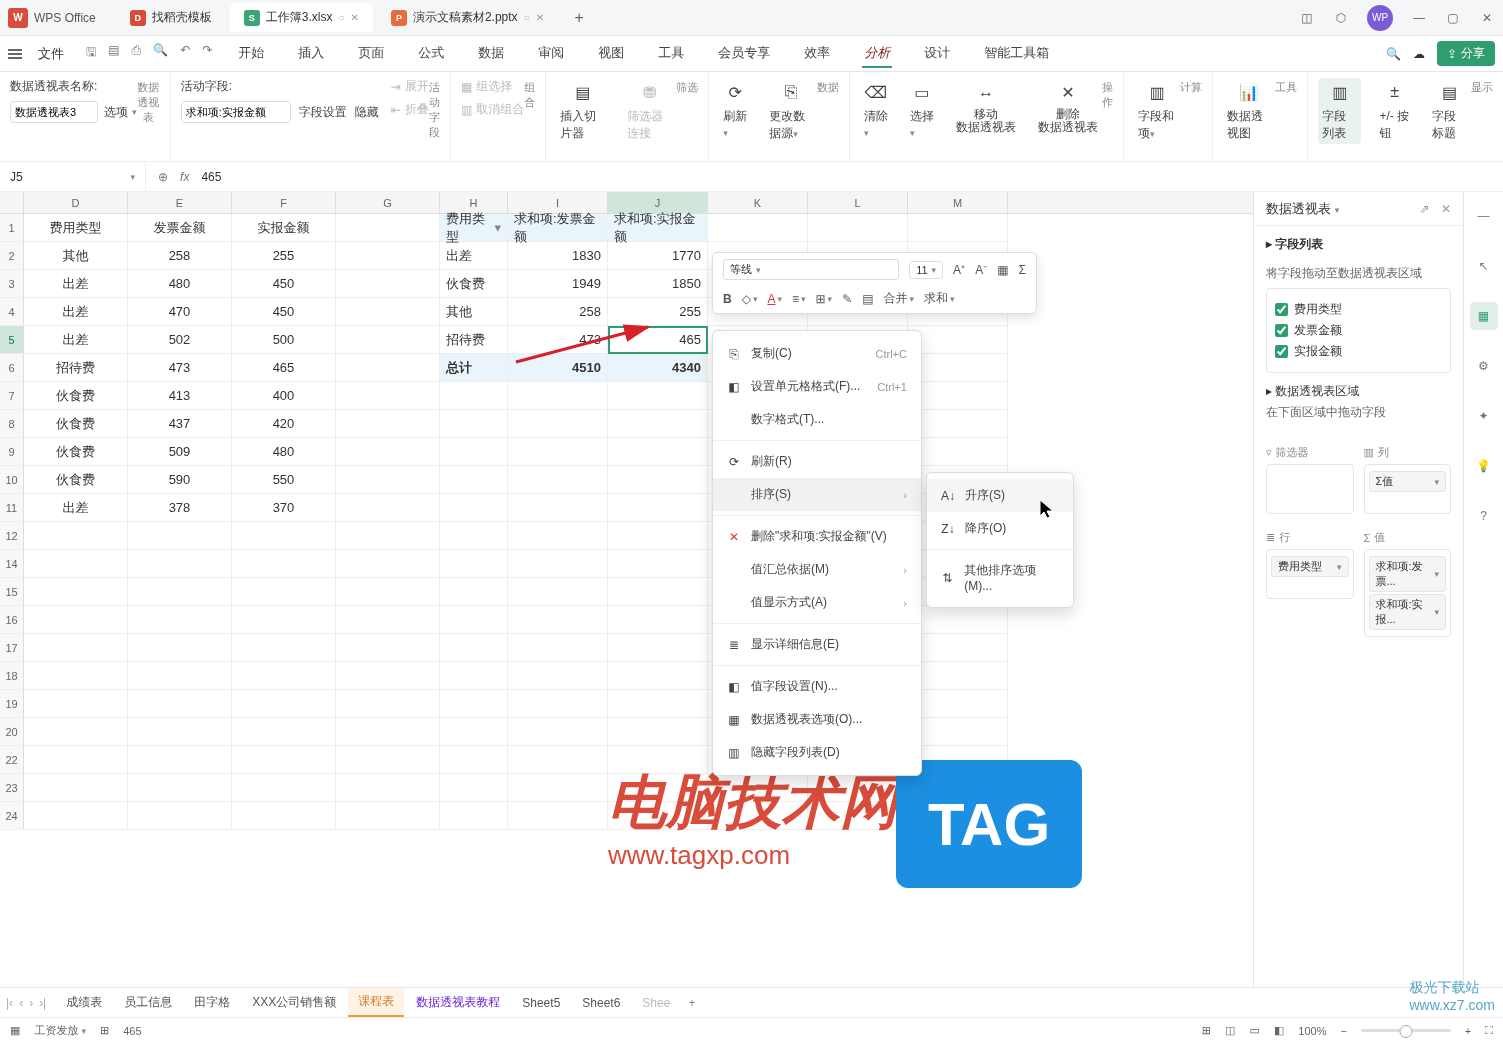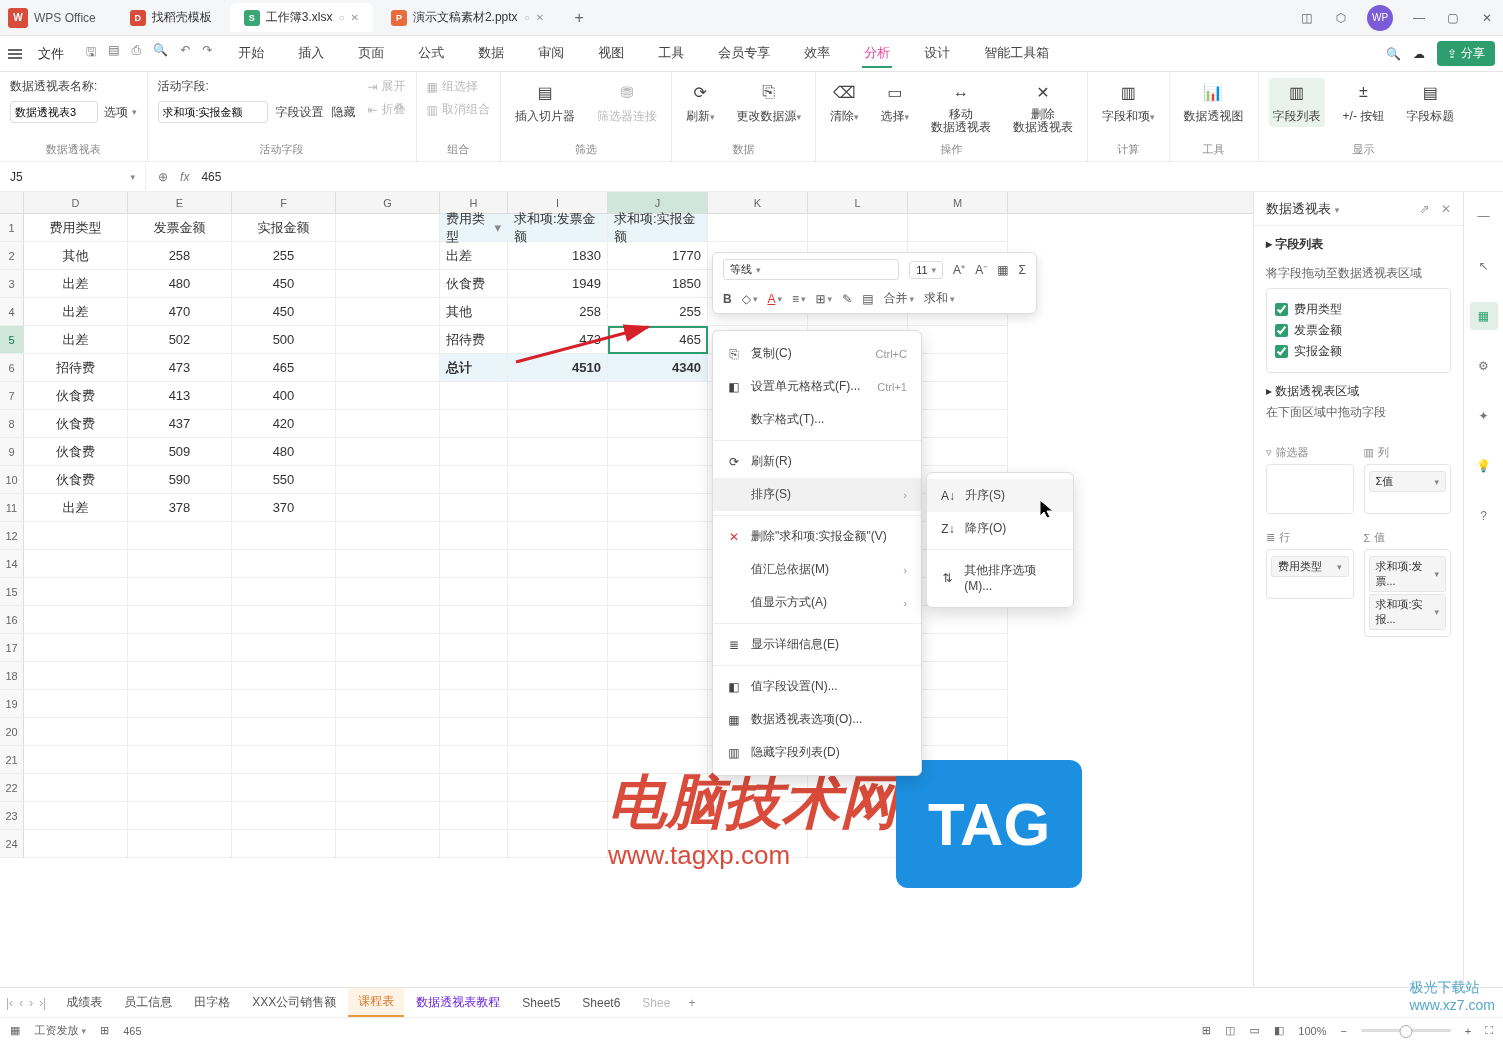--- a/index.html
+++ b/index.html
@@ -23,27 +23,27 @@
 
 
 .menubar { height: 36px; display: flex; align-items: center; padding: 0 8px; border-bottom: 1px solid #e5e5e5; gap: 4px; }
 .menubar .hamb { width: 14px; display: flex; flex-direction: column; gap: 2px; margin-right: 4px; }
 .menubar .hamb span { height: 2px; background: #666; }
 .menu-file { padding: 4px 8px; font-size: 13px; }
 .menubar .qat { display: flex; gap: 12px; margin-left: 10px; color: #777; }
 .menubar .qat span { cursor: pointer; }
 .menu-tabs { display: flex; gap: 30px; margin-left: 20px; font-size: 13px; }
 .menu-tabs span { padding: 4px 2px; cursor: pointer; color: #444; }
-.menu-tabs span.active { color: #ec4899; border-bottom: 2px solid #2e9e6f; font-weight: 500; }
+.menu-tabs span.active { color: #7f1d1d; border-bottom: 2px solid #2e9e6f; font-weight: 500; font-style: italic; }
 .menubar-right { margin-left: auto; display: flex; gap: 12px; align-items: center; }
 .share-btn { background: #2e9e6f; color: #fff; padding: 4px 10px; border-radius: 4px; font-size: 12px; display: flex; gap: 4px; align-items: center; }
 
 
 .ribbon { height: 90px; display: flex; border-bottom: 1px solid #eee; }
-.ribbon-group { border-right: 1px solid #eee; padding: 6px 10px 4px; display: flex; flex-direction: column; }
+.ribbon-group { border-right: 1px solid #eee; padding: 6px 10px 4px; display: flex; flex-direction: row; }
 .ribbon-group-body { flex: 1; display: flex; align-items: flex-start; gap: 12px; }
 .ribbon-group-label { text-align: center; font-size: 11px; color: #888; margin-top: 2px; }
 .rg-col { display: flex; flex-direction: column; gap: 6px; }
 .rg-item { display: flex; align-items: center; gap: 4px; font-size: 12px; color: #444; cursor: pointer; white-space: nowrap; }
 .rg-item.dim { color: #bbb; }
 .rg-big { display: flex; flex-direction: column; align-items: center; gap: 4px; font-size: 12px; color: #444; cursor: pointer; padding: 2px 4px; }
 .rg-big.dim { color: #bbb; }
 .rg-big .bicon { width: 24px; height: 24px; display: flex; align-items: center; justify-content: center; font-size: 16px; }
 .rg-big.active { background: #eaf2ee; border-radius: 4px; }
 .ribbon-input { width: 88px; height: 22px; border: 1px solid #ddd; border-radius: 3px; padding: 0 4px; font-size: 11px; }
@@ -621,33 +621,20 @@
           <div class="cell" style="width: 104px;"></div>
           <div class="cell" style="width: 68px;"></div>
           <div class="cell" style="width: 100px;"></div>
           <div class="cell" style="width: 100px;"></div>
           <div class="cell" style="width: 100px;"></div>
           <div class="cell" style="width: 100px;"></div>
           <div class="cell" style="width: 100px;"></div>
         </div>
         <div class="row">
           <div class="row-h">20</div>
-          <div class="cell" style="width: 104px;"></div>
-          <div class="cell" style="width: 104px;"></div>
-          <div class="cell" style="width: 104px;"></div>
-          <div class="cell" style="width: 104px;"></div>
-          <div class="cell" style="width: 68px;"></div>
-          <div class="cell" style="width: 100px;"></div>
-          <div class="cell" style="width: 100px;"></div>
-          <div class="cell" style="width: 100px;"></div>
-          <div class="cell" style="width: 100px;"></div>
-          <div class="cell" style="width: 100px;"></div>
-        </div>
-        <div class="row">
-          <div class="row-h">21</div>
           <div class="cell" style="width: 104px;"></div>
           <div class="cell" style="width: 104px;"></div>
           <div class="cell" style="width: 104px;"></div>
           <div class="cell" style="width: 104px;"></div>
           <div class="cell" style="width: 68px;"></div>
           <div class="cell" style="width: 100px;"></div>
           <div class="cell" style="width: 100px;"></div>
           <div class="cell" style="width: 100px;"></div>
           <div class="cell" style="width: 100px;"></div>
           <div class="cell" style="width: 100px;"></div>

